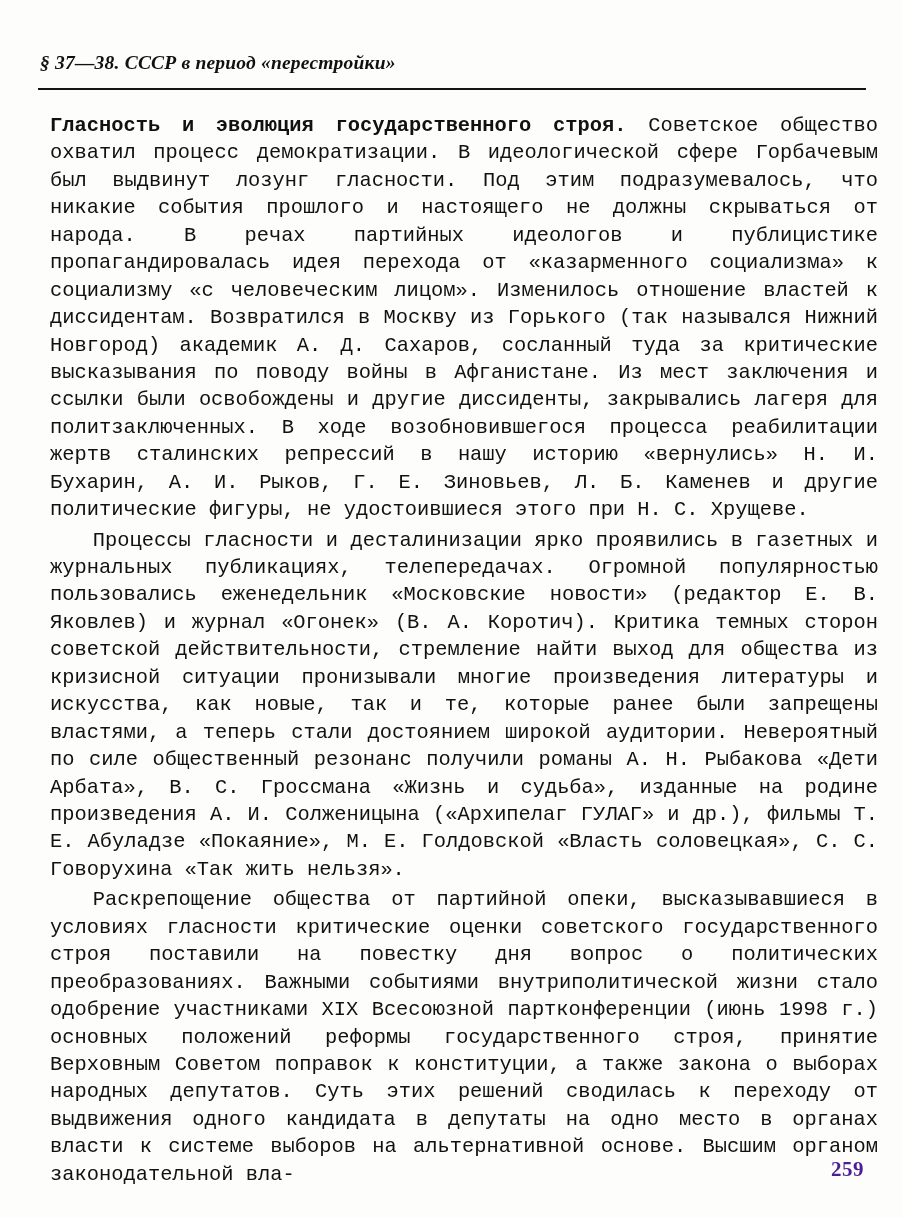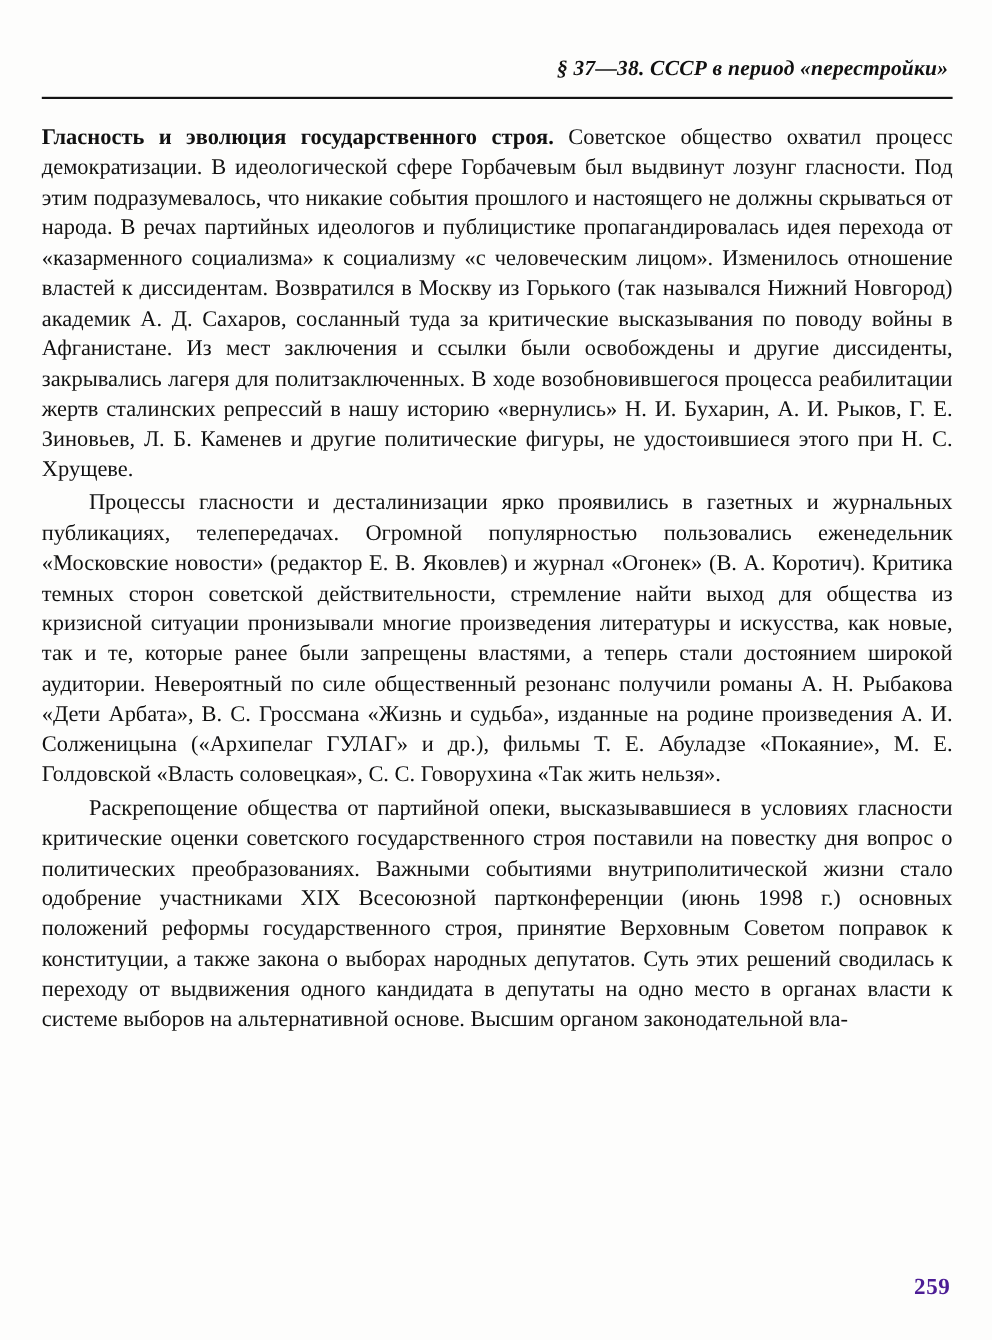--- a/index.html
+++ b/index.html
@@ -21,40 +21,40 @@
     top: 0;
     width: 902px;
     height: 1218px;
     background: #fdfdfc;
   }
   .running-head {
     position: absolute;
     left: 40px;
     top: 52px;
     width: 822px;
-    text-align: right;
     font-style: italic;
     font-weight: bold;
     font-size: 19.5px;
     letter-spacing: 0.2px;
     color: #111;
   }
   .rule {
     position: absolute;
     left: 38px;
     top: 88px;
     width: 828px;
     height: 2px;
     background: #141414;
   }
   .body-text {
     position: absolute;
-    left: 38px;
+    left: 50px;
     top: 112px;
     width: 828px;
+    font-family: Liberation Mono, monospace;
   }
   p {
     margin: 0 0 0.15em 0;
     font-size: 20.4px;
     line-height: 1.345;
     text-align: justify;
     text-justify: inter-word;
     hyphens: manual;
     color: #111;
   }

